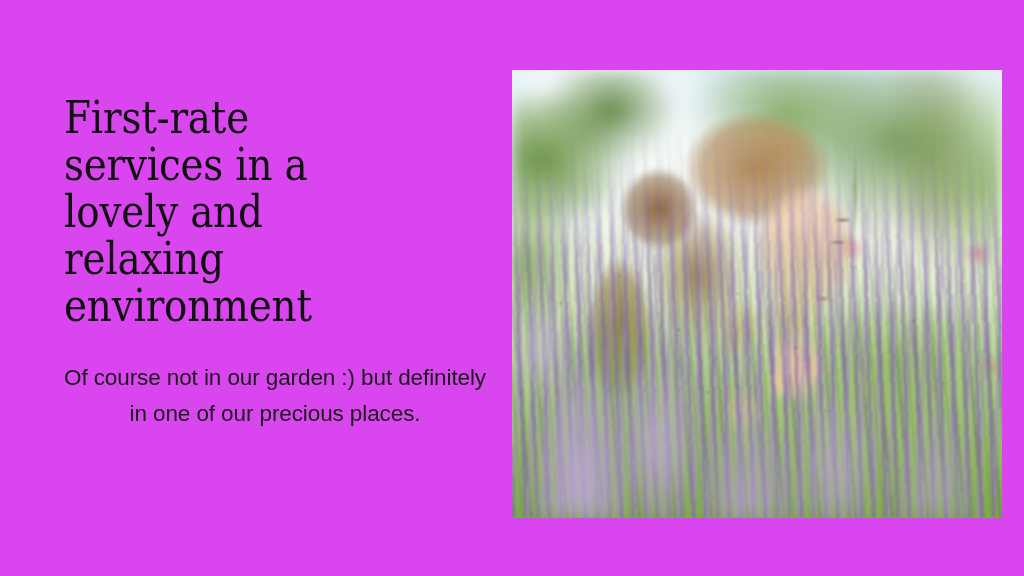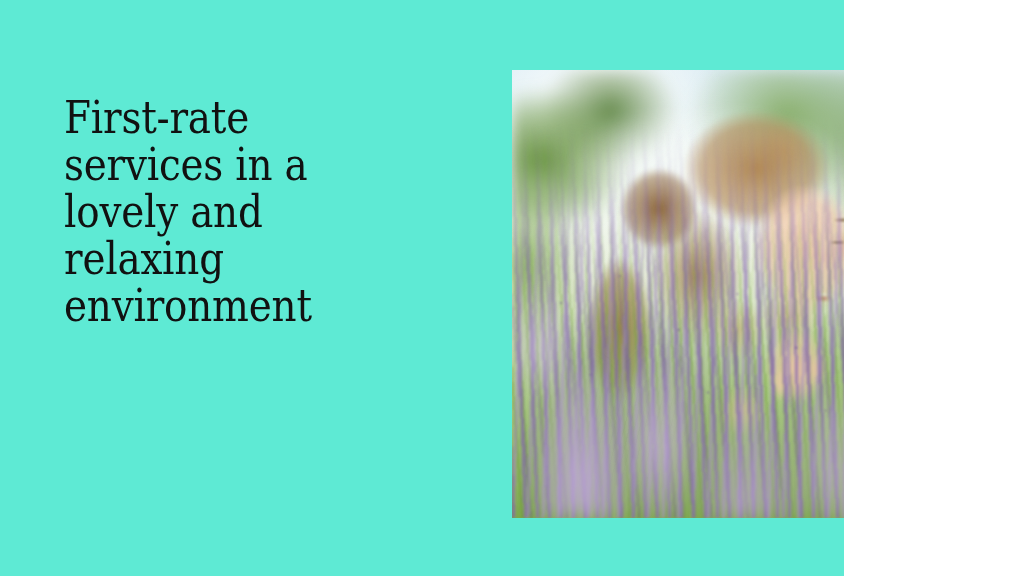--- a/index.html
+++ b/index.html
@@ -2,24 +2,24 @@
 <html><head>
 <meta charset="utf-8">
 <style>
   html, body {
     margin: 0;
     padding: 0;
     background: #ffffff;
   }
   #slide {
     position: relative;
-    width: 844px;
+    width: 1024px;
     height: 576px;
     overflow: hidden;
-    background: #5eead4;
+    background: #d946ef;
     font-family: "Liberation Sans", sans-serif;
   }
 
   
   #text-col {
     position: absolute;
     left: 0px;
     top: 0px;
     width: 500px;
     height: 576px;
@@ -265,20 +265,21 @@
 <body>
 
 <div id="slide">
 
   <div id="text-col">
     <h1 id="headline">First-rate
 services in a
 lovely and
 relaxing
 environment</h1>
+    <p id="subhead">Of course not in our garden :)  but definitely in one of our precious places.</p>
   </div>
 
   <div id="photo">
     <div class="layer l-sky"></div>
     <div class="layer l-trees"></div>
     <div class="layer l-haze"></div>
     <div class="layer l-blade"></div>
     <div class="layer l-roses"></div>
     <div class="layer l-shirt"></div>
     <div class="layer l-shirt-tex"></div>

